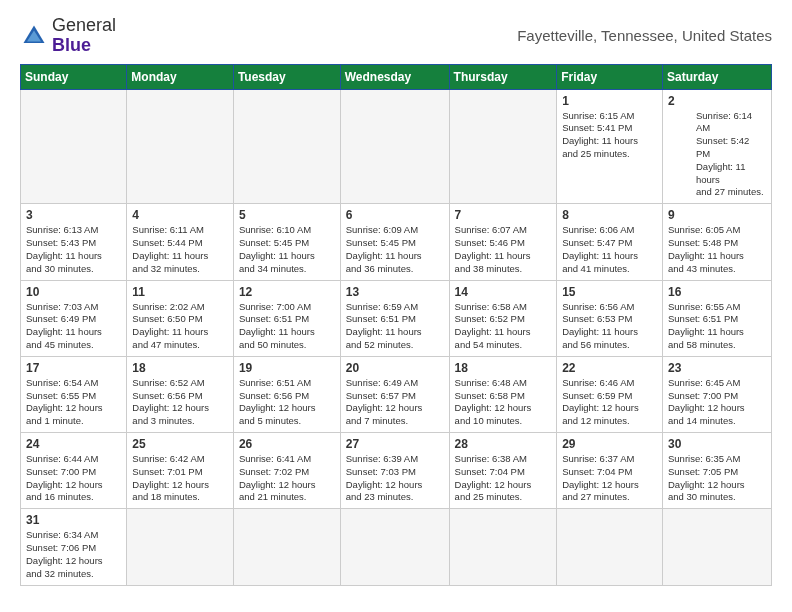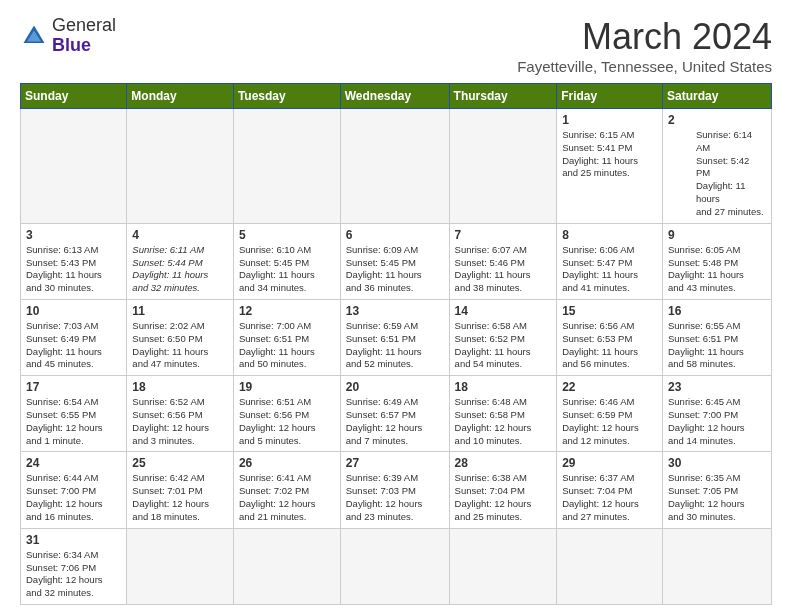--- a/index.html
+++ b/index.html
@@ -6,21 +6,21 @@
     body {
       font-family: Arial, sans-serif;
       background: #fff;
       width: 792px;
       min-height: 612px;
       padding: 16px 20px;
     }
     .header-section {
       display: flex;
       justify-content: space-between;
-      align-items: flex-start;
+      align-items: center;
       margin-bottom: 8px;
     }
     .logo {
       display: flex;
       align-items: center;
       gap: 4px;
     }
     .logo-text {
       font-size: 18px;
       color: #333;
@@ -49,21 +49,21 @@
     .location {
       font-size: 15px;
       color: #555;
     }
     .calendar-table {
       width: 100%;
       border-collapse: collapse;
       border: 1px solid #ccc;
     }
     .calendar-table th {
-      background: #4d7c0f;
+      background: #15803d;
       color: #fff;
       font-size: 12px;
       font-weight: bold;
       padding: 5px 4px;
       text-align: left;
       border: 1px solid #1e52a0;
     }
     .calendar-table td {
       border: 1px solid #ccc;
       vertical-align: top;
@@ -99,21 +99,20 @@
       <rect x="0" y="0" width="40" height="40" fill="none"></rect>
       <polygon points="20,5 35,30 5,30" fill="#2563b0"></polygon>
       <polygon points="20,12 30,28 10,28" fill="#5b9bd5"></polygon>
     </svg>
     <div class="logo-text">
       <span>General</span>
       <span class="logo-blue">Blue</span>
     </div>
   </div>
   <div class="title-block">
-    <div class="month-year">March 2024</div>
     <div class="location">Fayetteville, Tennessee, United States</div>
   </div>
 </div>
 
 <table class="calendar-table">
   <thead>
     <tr>
     <th>Sunday</th>
         <th>Monday</th>
         <th>Tuesday</th>
@@ -148,21 +147,21 @@
       <tr>
         <td>
           <span class="day-number">3</span>
           <div class="cell-text" style="white-space: pre-line;">Sunrise: 6:13 AM
 Sunset: 5:43 PM
 Daylight: 11 hours
 and 30 minutes.</div>
         </td>
         <td>
           <span class="day-number">4</span>
-          <div class="cell-text" style="white-space: pre-line; font-style: italic;">Sunrise: 6:11 AM
+          <div class="cell-text" style="white-space: pre-line;">Sunrise: 6:11 AM
 Sunset: 5:44 PM
 Daylight: 11 hours
 and 32 minutes.</div>
         </td>
         <td>
           <span class="day-number">5</span>
           <div class="cell-text" style="white-space: pre-line;">Sunrise: 6:10 AM
 Sunset: 5:45 PM
 Daylight: 11 hours
 and 34 minutes.</div>

